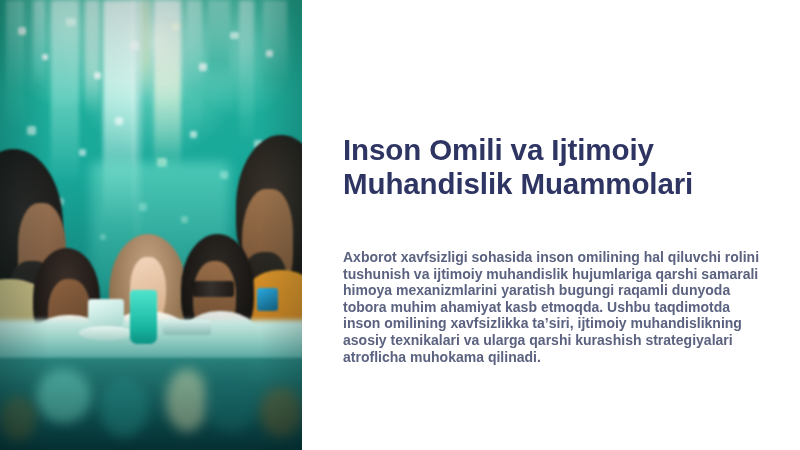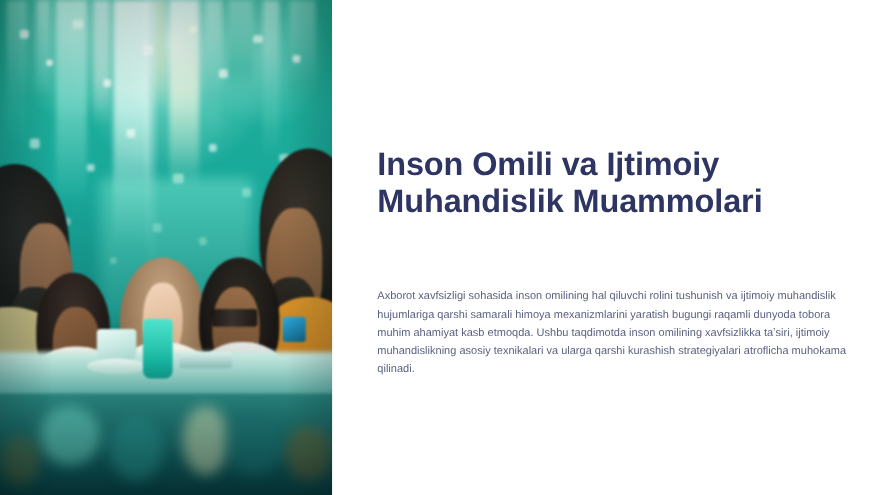--- a/index.html
+++ b/index.html
@@ -71,22 +71,22 @@
   
   .text-panel{
     position:absolute;left:302px;top:0;width:498px;height:450px;background:#ffffff;
   }
   .slide-title{
     position:absolute;left:41px;top:113px;width:420px;
     font-size:29.5px;line-height:34px;font-weight:bold;
     color:#2e3563;letter-spacing:-0.1px;
   }
   .slide-body{
-    position:absolute;left:41px;top:252px;width:428px;
-    font-size:10px;line-height:16.6px;font-weight:normal;
+    position:absolute;left:41px;top:235px;width:428px;
+    font-size:14px;line-height:16.6px;font-weight:bold;
     color:#5b6280;letter-spacing:0.01px;
   }
 </style>
 </head>
 <body>
 
 <div class="slide">
 
   <div class="photo-panel">
     <div class="photo-stage">

